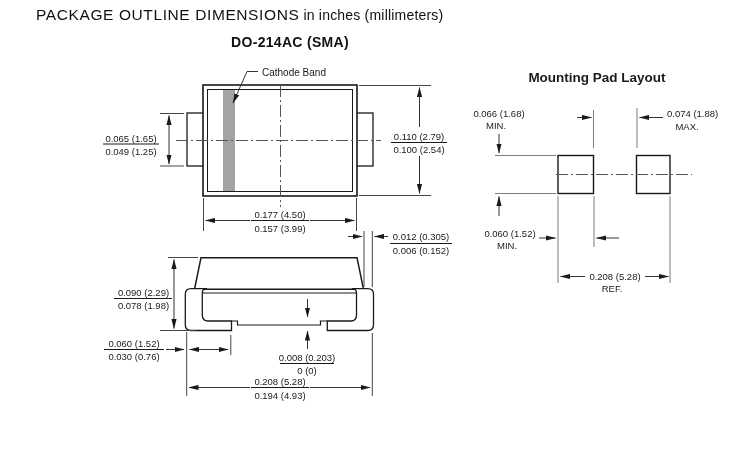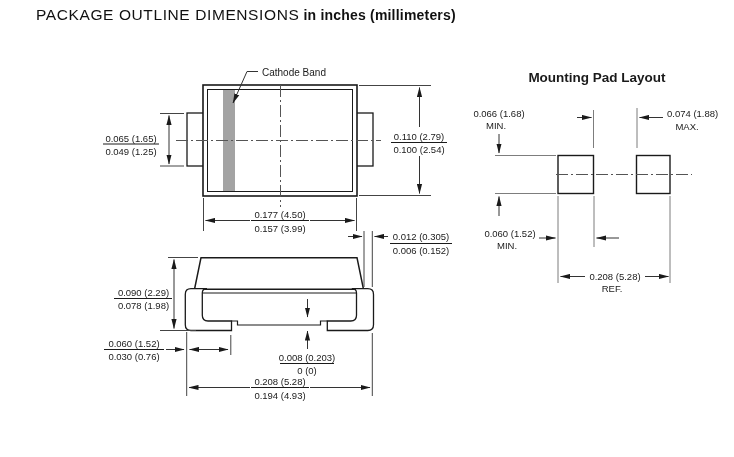--- a/index.html
+++ b/index.html
@@ -1,40 +1,41 @@
 <!DOCTYPE html>
 <html><head>
 <meta charset="utf-8">
 <style>
   html,body{margin:0;padding:0;background:#ffffff;}
   .page{position:relative;width:734px;height:457px;background:#fff;overflow:hidden;
         font-family:"Liberation Sans",sans-serif;color:#111;}
   .main-title{position:absolute;left:36px;top:6px;font-size:15.5px;white-space:nowrap;}
   .main-title .bold{font-weight:normal;letter-spacing:.6px;}
-  .main-title .suffix{font-weight:bold;font-size:14px;letter-spacing:.2px;}
+  .main-title .suffix{font-weight:normal;font-size:14px;letter-spacing:.2px;}
   .pkg-title{position:absolute;left:0;top:34px;width:580px;text-align:center;
              font-size:14px;font-weight:bold;letter-spacing:.3px;}
   svg{position:absolute;left:0;top:0;}
   svg text{font-family:"Liberation Sans",sans-serif;font-size:9.5px;fill:#1a1a1a;}
   svg text.big{font-size:13.5px;font-weight:bold;}
   svg text.lbl{font-size:10px;}
   .out{stroke:#1a1a1a;fill:#fff;}
   .dim{stroke:#333;stroke-width:1;fill:none;}
   .ext{stroke:#444;stroke-width:1;}
   .extg{stroke:#7d7d7d;stroke-width:1;}
   .cl{stroke:#555;stroke-width:1;stroke-dasharray:12 3 2 3;fill:none;}
   .frac{stroke:#1a1a1a;stroke-width:1;}
 </style>
 </head>
 <body>
 
 <div class="page">
 
   <div class="main-title"><span class="bold">PACKAGE OUTLINE DIMENSIONS</span><span class="suffix"> in inches (millimeters)</span></div>
 
+  <div class="pkg-title">DO-214AC (SMA)</div>
 
   <svg width="734" height="457" viewBox="0 0 734 457">
     <defs>
       <marker id="arr" viewBox="0 0 10 6" refX="9.5" refY="3" markerWidth="10" markerHeight="6" orient="auto-start-reverse">
         <path d="M0,0.4 L10,3 L0,5.6 Z" fill="#1a1a1a"></path>
       </marker>
     </defs>
 
     <g>
       <rect class="out" x="187" y="113" width="17" height="53" stroke-width="1.3"></rect>

